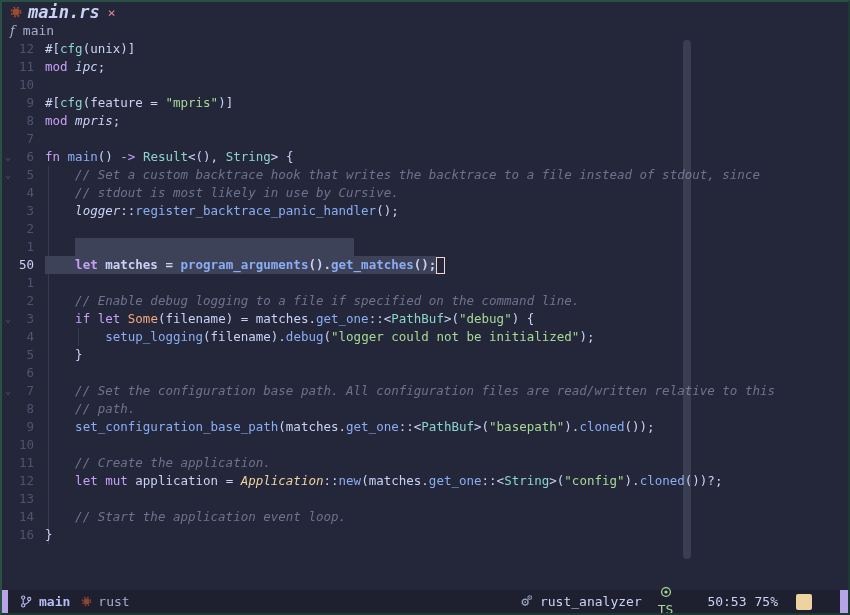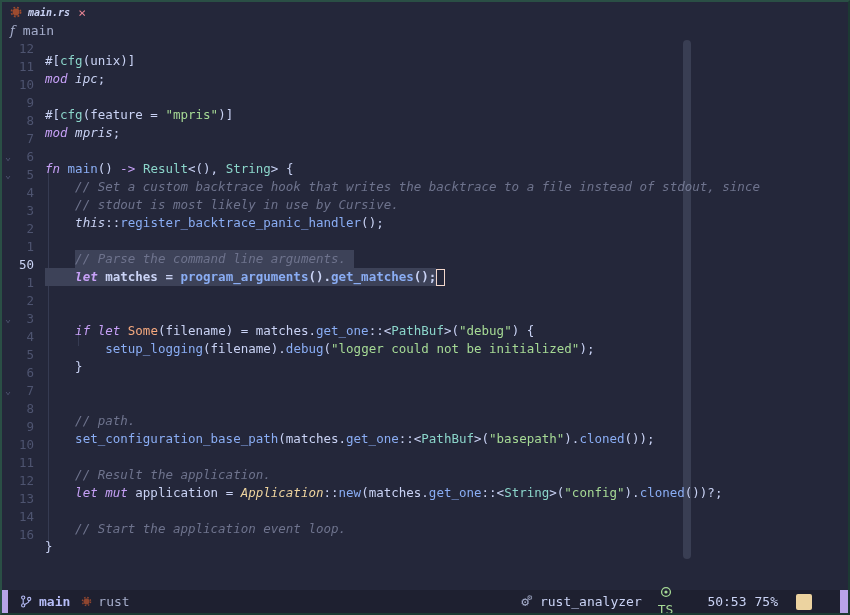--- a/index.html
+++ b/index.html
@@ -8,40 +8,40 @@
     background:#24273a;
     border-top:2px solid #2a4f45;border-left:2px solid #2a4f45;
     border-right:2px solid #1c3a33;border-bottom:2px solid #1c3a33;
     box-sizing:border-box;
     font-family:"DejaVu Sans Mono", monospace;
     -webkit-font-smoothing:antialiased;
   }
   
   .tabbar{position:absolute;left:0;top:0;width:100%;height:20px;display:flex;align-items:center;}
   .tab{display:flex;align-items:center;gap:6px;padding:0 10px 0 8px;height:100%;cursor:pointer;}
-  .tab-title{font-size:10px;font-weight:bold;font-style:italic;color:var(--text);}
+  .tab-title{font-size:17px;font-weight:bold;font-style:italic;color:var(--text);}
   .tab-close{color:var(--red);font-size:13px;line-height:1;margin-left:2px;cursor:pointer;}
   
   .breadcrumb{position:absolute;left:8px;top:20px;height:17px;display:flex;align-items:center;gap:8px;font-size:13px;color:var(--subtext);}
   .bc-symbol{font-style:italic;font-family:"DejaVu Serif",serif;font-size:13px;color:var(--subtext);}
   
   .editor{position:absolute;left:0;top:38px;width:760px;height:522px;}
   .row{display:flex;height:18px;line-height:18px;font-size:12.5px;position:relative;}
   .gutter{width:43px;flex:none;text-align:right;padding-right:11px;box-sizing:border-box;color:var(--linenr);user-select:none;position:relative;}
   .gutter.cur{color:var(--text);}
   .fold{position:absolute;left:3px;top:0;color:#555b78;font-size:10px;}
-  .code{position:relative;flex:1;white-space:pre;margin-top:12px;}
+  .code{position:relative;flex:1;white-space:pre;}
   .code pre{margin:0;font:inherit;position:relative;z-index:2;}
   .hl{position:absolute;top:0;height:18px;background:var(--selbg);z-index:1;}
   .cursor{position:absolute;top:1px;height:15px;width:7px;border:1.5px solid var(--cursor);z-index:3;box-sizing:content-box;}
   .guide{position:absolute;width:1px;background:#363b52;z-index:0;}
   .scrollbar{position:absolute;left:681px;top:0;width:8px;height:519px;background:rgba(168,176,205,0.17);border-radius:4px;z-index:5;cursor:pointer;}
   
   .txt{color:var(--text);}
-  .kw{color:var(--kw);font-style:italic;}
+  .kw{color:var(--kw);}
   .fn{color:var(--fnc);}
   .ty{color:var(--ty);}
   .str{color:var(--str);}
   .com{color:var(--com);font-style:italic;}
   .pe{color:var(--peach);}
   .mod{color:var(--text);font-style:italic;}
   .attr{color:var(--ty);}
   .struct{color:var(--yellow);font-style:italic;}
   .boldline pre{font-weight:bold;}
   
@@ -116,77 +116,77 @@
       <div class="row">
         <div class="gutter">5<span class="fold">⌄</span></div>
         <div class="code"><pre><span class="txt">    </span><span class="com">// Set a custom backtrace hook that writes the backtrace to a file instead of stdout, since</span></pre></div>
       </div>
       <div class="row">
         <div class="gutter">4</div>
         <div class="code"><pre><span class="txt">    </span><span class="com">// stdout is most likely in use by Cursive.</span></pre></div>
       </div>
       <div class="row">
         <div class="gutter">3</div>
-        <div class="code"><pre><span class="txt">    </span><span class="mod">this</span><span class="txt">::</span><span class="fn">register_backtrace_panic_handler</span><span class="txt">();</span></pre></div>
+        <div class="code"><pre><span class="txt">    </span><span class="mod">logger</span><span class="txt">::</span><span class="fn">register_backtrace_panic_handler</span><span class="txt">();</span></pre></div>
       </div>
       <div class="row">
         <div class="gutter">2</div>
         <div class="code"><pre></pre></div>
       </div>
       <div class="row">
         <div class="gutter">1</div>
-        <div class="code"><div class="hl" style="left: 4ch; width: 37ch;"></div><pre><span class="txt">    </span><span class="com">// Parse the command line arguments.</span></pre></div>
+        <div class="code"><div class="hl" style="left: 4ch; width: 37ch;"></div><pre><span class="txt">    </span></pre></div>
       </div>
       <div class="row boldline">
         <div class="gutter cur">50</div>
         <div class="code"><div class="hl" style="left: 0ch; width: 52ch;"></div><pre><span class="txt">    </span><span class="kw">let</span><span class="txt"> matches = </span><span class="fn">program_arguments</span><span class="txt">().</span><span class="fn">get_matches</span><span class="txt">();</span></pre><div class="cursor" style="left: 52ch;"></div></div>
       </div>
       <div class="row">
         <div class="gutter">1</div>
         <div class="code"><pre></pre></div>
       </div>
       <div class="row">
         <div class="gutter">2</div>
-        <div class="code"><pre><span class="txt">    </span></pre></div>
+        <div class="code"><pre><span class="txt">    </span><span class="com">// Enable debug logging to a file if specified on the command line.</span></pre></div>
       </div>
       <div class="row">
         <div class="gutter">3<span class="fold">⌄</span></div>
         <div class="code"><pre><span class="txt">    </span><span class="kw">if</span><span class="txt"> </span><span class="kw">let</span><span class="txt"> </span><span class="pe">Some</span><span class="txt">(filename) = matches.</span><span class="fn">get_one</span><span class="txt">::&lt;</span><span class="ty">PathBuf</span><span class="txt">&gt;(</span><span class="str">"debug"</span><span class="txt">) {</span></pre></div>
       </div>
       <div class="row">
         <div class="gutter">4</div>
         <div class="code"><pre><span class="txt">        </span><span class="fn">setup_logging</span><span class="txt">(filename).</span><span class="fn">debug</span><span class="txt">(</span><span class="str">"logger could not be initialized"</span><span class="txt">);</span></pre></div>
       </div>
       <div class="row">
         <div class="gutter">5</div>
         <div class="code"><pre><span class="txt">    }</span></pre></div>
       </div>
       <div class="row">
         <div class="gutter">6</div>
         <div class="code"><pre></pre></div>
       </div>
       <div class="row">
         <div class="gutter">7<span class="fold">⌄</span></div>
-        <div class="code"><pre><span class="txt">    </span></pre></div>
+        <div class="code"><pre><span class="txt">    </span><span class="com">// Set the configuration base path. All configuration files are read/written relative to this</span></pre></div>
       </div>
       <div class="row">
         <div class="gutter">8</div>
         <div class="code"><pre><span class="txt">    </span><span class="com">// path.</span></pre></div>
       </div>
       <div class="row">
         <div class="gutter">9</div>
         <div class="code"><pre><span class="txt">    </span><span class="fn">set_configuration_base_path</span><span class="txt">(matches.</span><span class="fn">get_one</span><span class="txt">::&lt;</span><span class="ty">PathBuf</span><span class="txt">&gt;(</span><span class="str">"basepath"</span><span class="txt">).</span><span class="fn">cloned</span><span class="txt">());</span></pre></div>
       </div>
       <div class="row">
         <div class="gutter">10</div>
         <div class="code"><pre></pre></div>
       </div>
       <div class="row">
         <div class="gutter">11</div>
-        <div class="code"><pre><span class="txt">    </span><span class="com">// Result the application.</span></pre></div>
+        <div class="code"><pre><span class="txt">    </span><span class="com">// Create the application.</span></pre></div>
       </div>
       <div class="row">
         <div class="gutter">12</div>
         <div class="code"><pre><span class="txt">    </span><span class="kw">let</span><span class="txt"> </span><span class="kw">mut</span><span class="txt"> application = </span><span class="struct">Application</span><span class="txt">::</span><span class="fn">new</span><span class="txt">(matches.</span><span class="fn">get_one</span><span class="txt">::&lt;</span><span class="ty">String</span><span class="txt">&gt;(</span><span class="str">"config"</span><span class="txt">).</span><span class="fn">cloned</span><span class="txt">())?;</span></pre></div>
       </div>
       <div class="row">
         <div class="gutter">13</div>
         <div class="code"><pre></pre></div>
       </div>
       <div class="row">

